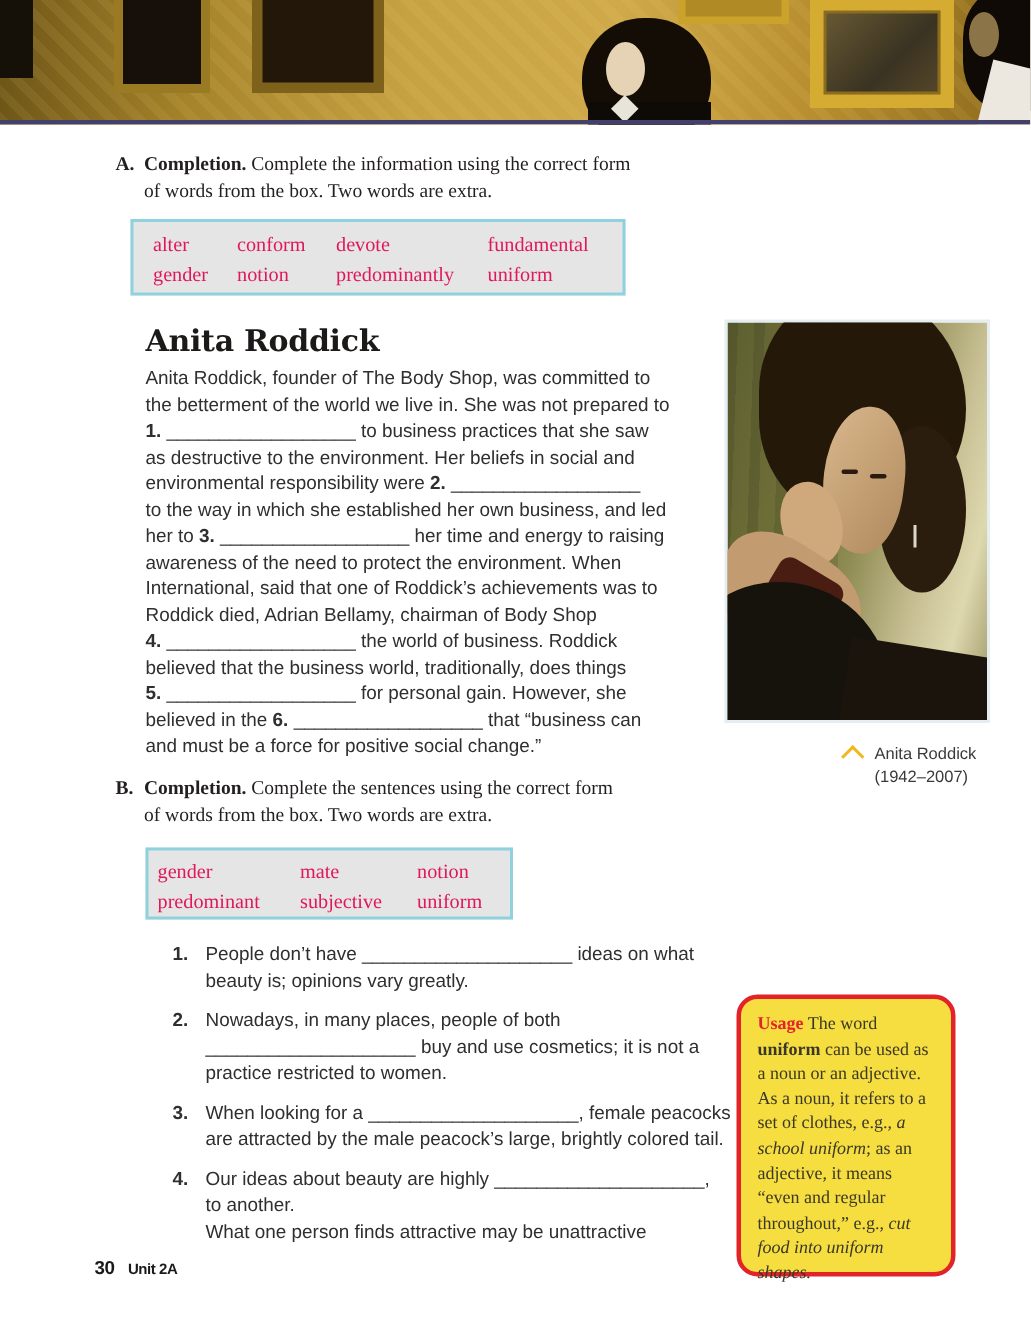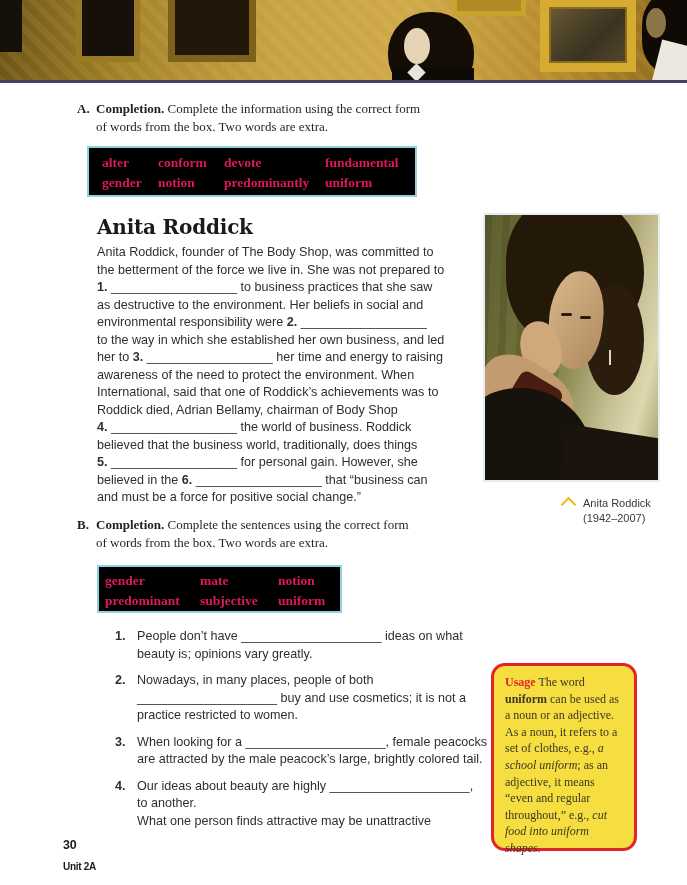--- a/index.html
+++ b/index.html
@@ -42,22 +42,22 @@
   .tline{white-space:nowrap;}
 
   
   .intro{position:absolute;display:flex;font-family:"Liberation Serif",serif;
     font-size:13px;line-height:18px;color:var(--ink);}
   .sec-label{width:19px;font-weight:bold;flex:none;}
   .intro-a{left:77px;top:100px;}
   .intro-b{left:77px;top:516px;}
 
   
-  .word-box{position:absolute;box-sizing:border-box;border:2px solid var(--blue);background:#000000;
-    display:grid;align-content:start;font-family:"Liberation Serif",serif;font-weight:bold;
+  .word-box{position:absolute;box-sizing:border-box;border:2px solid var(--blue);background:#e5e5e5;
+    display:grid;align-content:start;font-family:"Liberation Serif",serif;font-weight:normal;
     font-size:13.5px;line-height:20px;color:var(--pink);}
   .word-box-a{left:87px;top:146px;width:330px;height:51px;padding:5px 0 0 13px;
     grid-template-columns:56px 66px 101px auto;}
   .word-box-b{left:97px;top:565px;width:245px;height:48px;padding:4px 0 0 6px;
     grid-template-columns:95px 78px auto;}
   .wcell{white-space:nowrap;}
 
   
   .passage-title{position:absolute;left:97px;top:215px;font-family:"DejaVu Serif",serif;
     font-weight:bold;font-size:20px;color:#1c1a18;letter-spacing:-.2px;}
@@ -96,21 +96,21 @@
   .qnum{width:22px;flex:none;}
   .qbody{flex:1;}
 
   
   .usage{position:absolute;left:491px;top:663px;width:146px;height:188px;box-sizing:border-box;
     background:var(--usage-bg);border:3px solid var(--red);border-radius:14px;padding:8px 11px;
     font-family:"Liberation Serif",serif;font-size:12px;line-height:16.6px;color:#3a3826;}
 
   
   .footer{position:absolute;left:63px;top:838px;display:flex;align-items:baseline;gap:9px;
-    color:#1a1a1a;letter-spacing:-.3px;flex-direction:column;}
+    color:#1a1a1a;letter-spacing:-.3px;}
   .footer .pgnum{font-weight:bold;font-size:12.5px;}
   .footer .unit{font-weight:bold;font-size:10px;}
 </style>
 </head>
 <body>
 
 <div class="page">
 
   <div class="header">
     <div class="texture"></div>
@@ -147,21 +147,21 @@
       <span class="wcell">fundamental</span>
       <span class="wcell">gender</span>
       <span class="wcell">notion</span>
       <span class="wcell">predominantly</span>
       <span class="wcell">uniform</span>
     </div>
 
   <div class="passage-title">Anita Roddick</div>
   <div class="passage">
       <div class="tline"><span>Anita Roddick, founder of The Body Shop, was committed to</span></div>
-      <div class="tline"><span>the betterment of the force we live in. She was not prepared to</span></div>
+      <div class="tline"><span>the betterment of the world we live in. She was not prepared to</span></div>
       <div class="tline"><span class="b">1. </span><span>__________________</span><span> to business practices that she saw</span></div>
       <div class="tline"><span>as destructive to the environment. Her beliefs in social and</span></div>
       <div class="tline"><span>environmental responsibility were </span><span class="b">2. </span><span>__________________</span></div>
       <div class="tline"><span>to the way in which she established her own business, and led</span></div>
       <div class="tline"><span>her to </span><span class="b">3. </span><span>__________________</span><span> her time and energy to raising</span></div>
       <div class="tline"><span>awareness of the need to protect the environment. When</span></div>
       <div class="tline"><span>International, said that one of Roddick’s achievements was to</span></div>
       <div class="tline"><span>Roddick died, Adrian Bellamy, chairman of Body Shop</span></div>
       <div class="tline"><span class="b">4. </span><span>__________________</span><span> the world of business. Roddick</span></div>
       <div class="tline"><span>believed that the business world, traditionally, does things</span></div>

